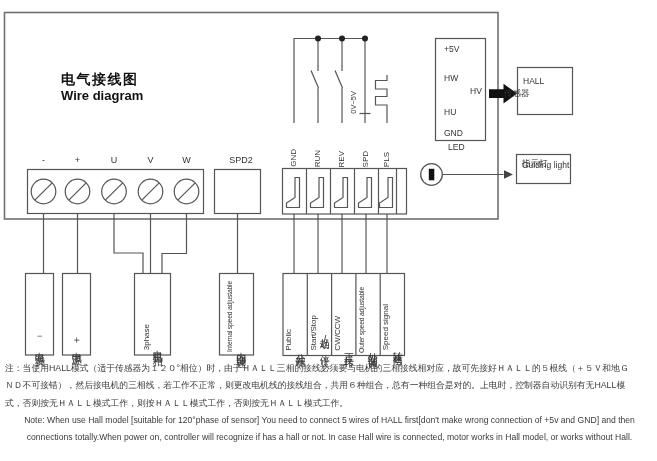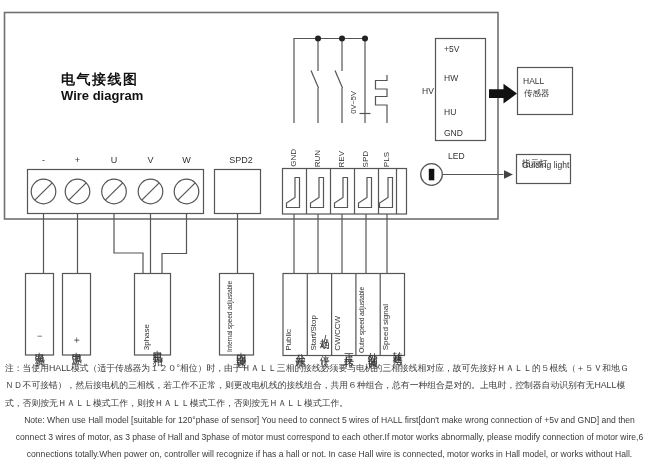--- a/index.html
+++ b/index.html
@@ -157,28 +157,28 @@
   <div class="pinlab" style="left:378px;top:133px;width:18px;height:34px;">
       <span class="ven">PLS</span>
     </div>
 
   <div class="pinlab" style="left:347px;top:70px;width:14px;height:44px;">
       <span class="ven" style="font-size:7.5px;">0V~5V</span>
     </div>
 
   <div class="abs plabel" style="left:444px;top:43.5px;">+5V</div>
   <div class="abs plabel" style="left:444px;top:55px;margin-top:18px;">HW</div>
-  <div class="abs plabel" style="left:422px;top:86px;">HV</div>
+  <div class="abs plabel" style="left:470px;top:86px;">HV</div>
   <div class="abs plabel" style="left:444px;top:107px;">HU</div>
   <div class="abs plabel" style="left:444px;top:128px;">GND</div>
 
   <div class="abs plabel" style="left:523px;top:76px;">HALL</div>
-  <div class="abs plabel" style="left:524px;top:88px;">传感器</div>
-
-  <div class="abs plabel" style="left:448px;top:151px;">LED</div>
+  <div class="abs plabel" style="left:504px;top:88px;">传感器</div>
+
+  <div class="abs plabel" style="left:448px;top:142px;">LED</div>
   <div class="abs plabel" style="left:522px;top:158px;">指示灯</div>
   <div class="abs plabel" style="left:522px;top:160px;">Guiding light</div>
 
   <div class="vlab" style="left:25.5px;top:273.5px;width:28px;height:81.5px;">
     <span class="vzh">－电源负</span>
   </div>
   <div class="vlab" style="left:62.5px;top:273.5px;width:28px;height:81.5px;">
     <span class="vzh">＋电源正</span>
   </div>
   <div class="vlab" style="left:134.5px;top:273.5px;width:36px;height:81.5px;">
@@ -208,17 +208,16 @@
   <div class="vlab" style="left:380.2px;top:273.5px;width:24.3px;height:82px;">
     <span class="ven">Speed signal</span>
     <span class="vzh">转速信号</span>
   </div>
 
   <div class="notes">
     <div class="note-line note-zh">注：当使用HALL模式（适于传感器为１２０°相位）时，由于ＨＡＬＬ三相的接线必须要与电机的三相接线相对应，故可先接好ＨＡＬＬ的５根线（＋５Ｖ和地Ｇ</div>
     <div class="note-line note-zh">ＮＤ不可接错），然后接电机的三相线，若工作不正常，则更改电机线的接线组合，共用６种组合，总有一种组合是对的。上电时，控制器自动识别有无HALL模</div>
     <div class="note-line note-zh">式，否则按无ＨＡＬＬ模式工作，则按ＨＡＬＬ模式工作，否则按无ＨＡＬＬ模式工作。</div>
     <div class="note-line note-en">Note: When use Hall model [suitable for 120°phase of sensor] You need to connect 5 wires of HALL first[don't make wrong connection of +5v and GND] and then</div>
-    <div class="note-line note-en">connect 3 wires of motor, as 3 phase of Hall and 3phase of motor must correspond to each other.If motor works abnormally, please modify connection of motor wire,6</div>
     <div class="note-line note-en">connections totally.When power on, controller will recognize if has a hall or not. In case Hall wire is connected, motor works in Hall model, or works without Hall.</div>
   </div>
 
 </div>
 
 </body></html>

